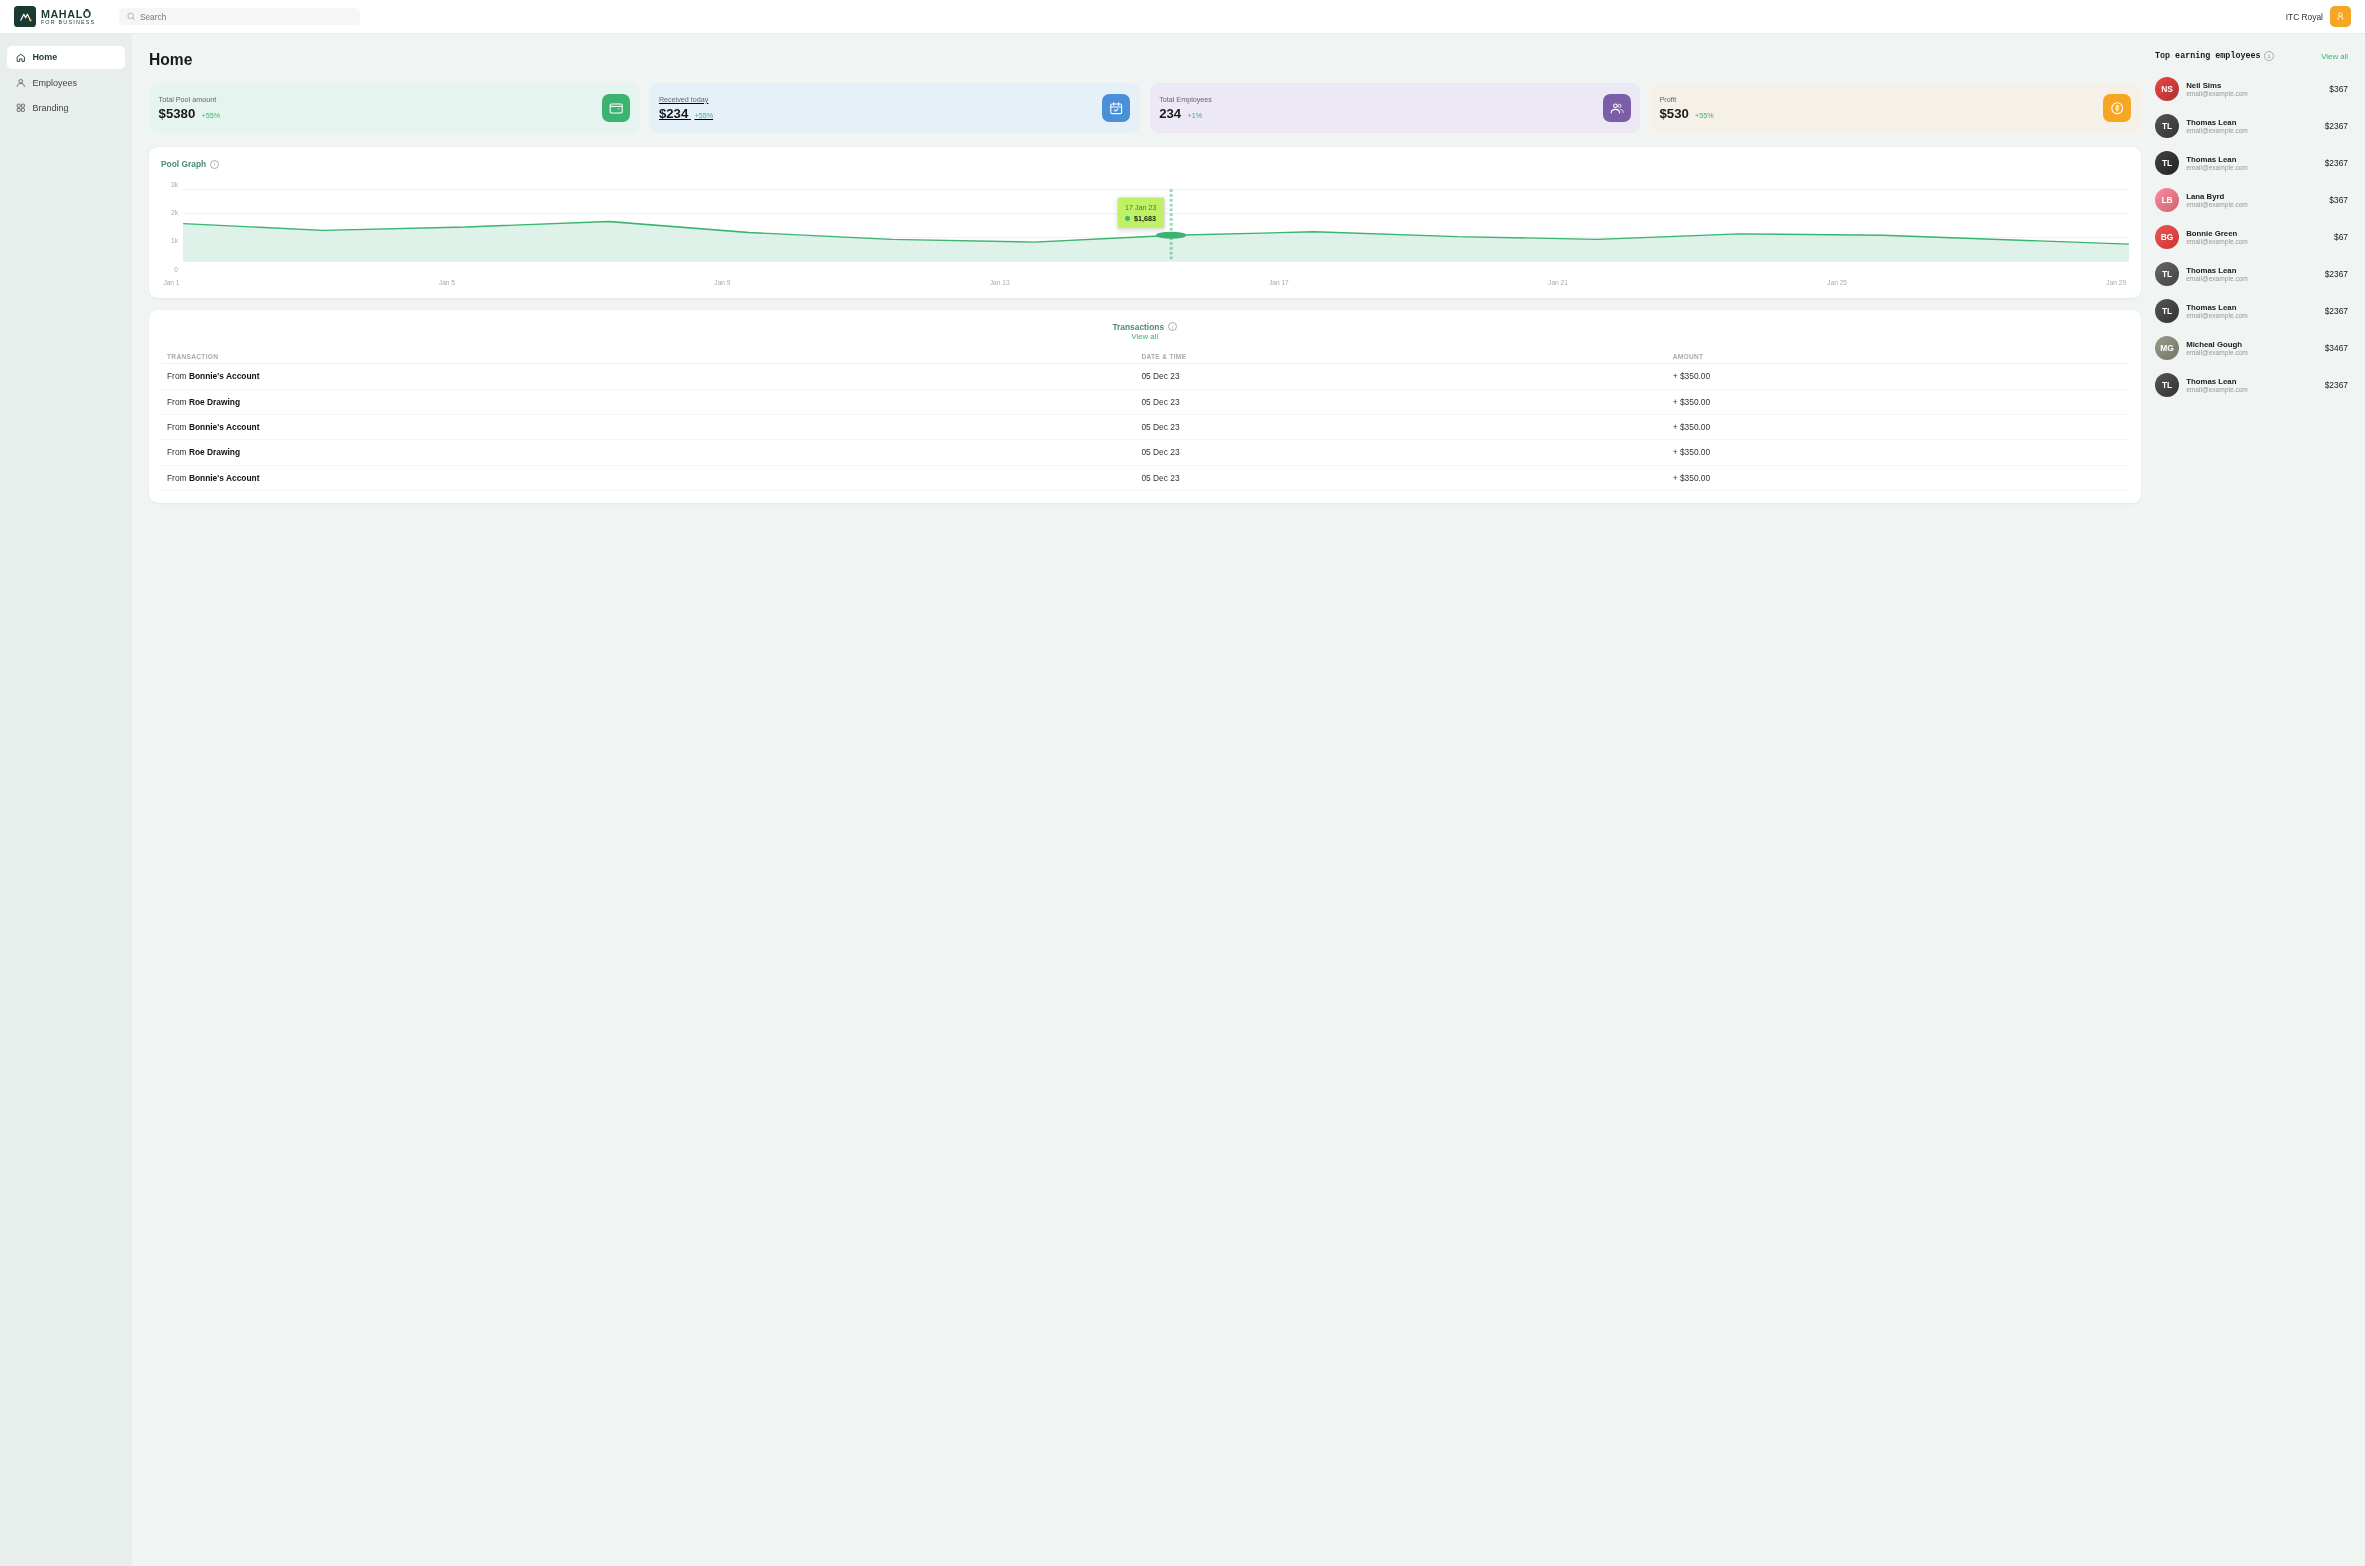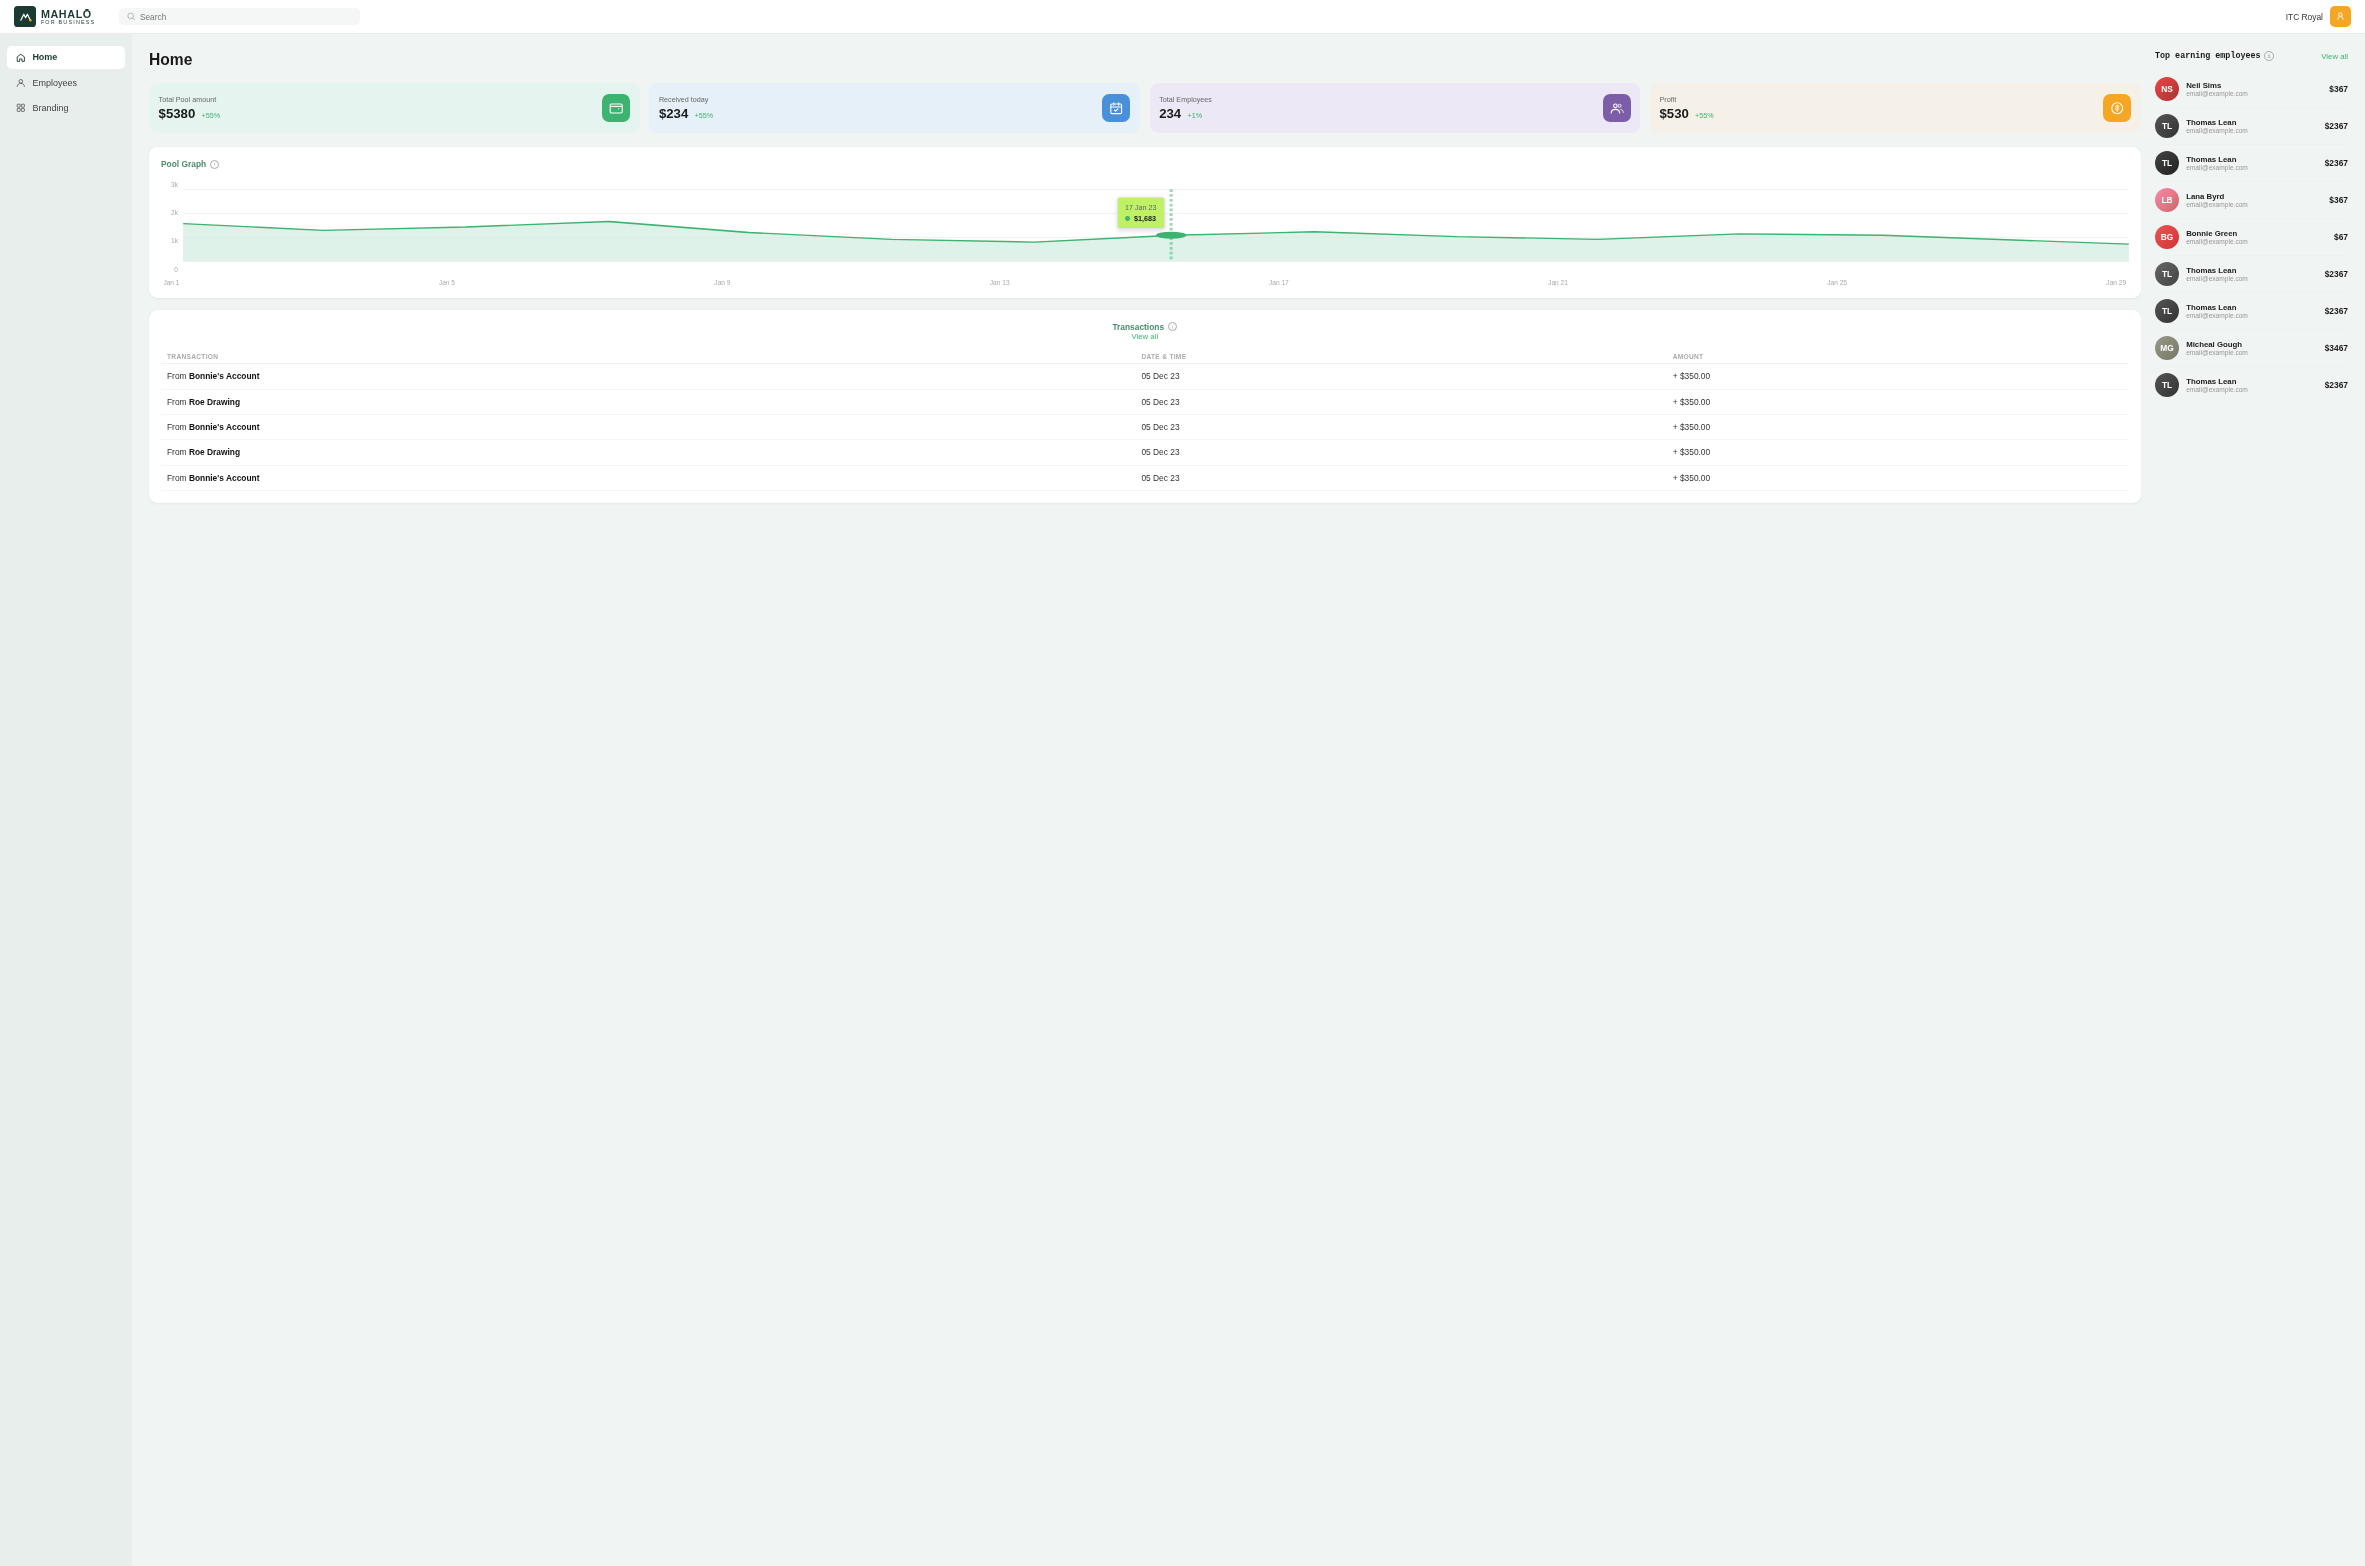--- a/index.html
+++ b/index.html
@@ -51,21 +51,21 @@
 
     .page-title { font-size: 15.6px; font-weight: 700; color: #1a1a1a; margin-bottom: 14.4px; }
 
     
     .summary-cards { display: grid; grid-template-columns: repeat(4, 1fr); gap: 9.6px; margin-bottom: 14.4px; }
     .summary-card {
       border-radius: 8.4px; padding: 10.8px 9.6px; display: flex;
       align-items: center; justify-content: space-between;
     }
     .card-green { background: #e6f4ef; }
-    .card-blue { background: #e6f0f8; }
+    .card-blue { background: #e6f0f8; text-decoration: underline; }
     .card-purple { background: #ede8f6; }
     .card-tan { background: #f5f0e8; }
 
     .card-info {}
     .card-label { font-size: 7.2px; color: #666; margin-bottom: 2.4px; }
     .card-value { font-size: 13.2px; font-weight: 700; color: #1a1a1a; }
     .card-change { font-size: 7.2px; color: #3cb371; margin-left: 3.6px; }
     .card-icon-wrap {
       width: 28px; height: 28px; border-radius: 7.2px;
       display: flex; align-items: center; justify-content: center;
@@ -117,21 +117,21 @@
     .employee-row { display: flex; align-items: center; gap: 7.2px; padding: 6px 0; border-bottom: 0.6px solid #f0f0f0; }
     .employee-row:last-child { border-bottom: none; }
     .emp-avatar {
       width: 24px; height: 24px; border-radius: 50%; overflow: hidden;
       flex-shrink: 0; display: flex; align-items: center; justify-content: center;
       font-size: 8.4px; font-weight: 600; color: #fff;
     }
     .emp-info { flex: 1; }
     .emp-name { font-size: 7.8px; font-weight: 600; color: #1a1a1a; }
     .emp-email { font-size: 6.6px; color: #999; }
-    .emp-amount { font-size: 8.4px; font-weight: 700; color: #1a1a1a; }
+    .emp-amount { font-size: 8.4px; font-weight: 400; color: #1a1a1a; }
 
     .avatar-1 { background: linear-gradient(135deg, #e44, #a33); }
     .avatar-2 { background: linear-gradient(135deg, #555, #333); }
     .avatar-3 { background: linear-gradient(135deg, #444, #222); }
     .avatar-4 { background: linear-gradient(135deg, #f8a, #c66); }
     .avatar-5 { background: linear-gradient(135deg, #e55, #c33); }
     .avatar-6 { background: linear-gradient(135deg, #666, #444); }
     .avatar-7 { background: linear-gradient(135deg, #555, #333); }
     .avatar-8 { background: linear-gradient(135deg, #998, #776); }
     .avatar-9 { background: linear-gradient(135deg, #555, #333); }

